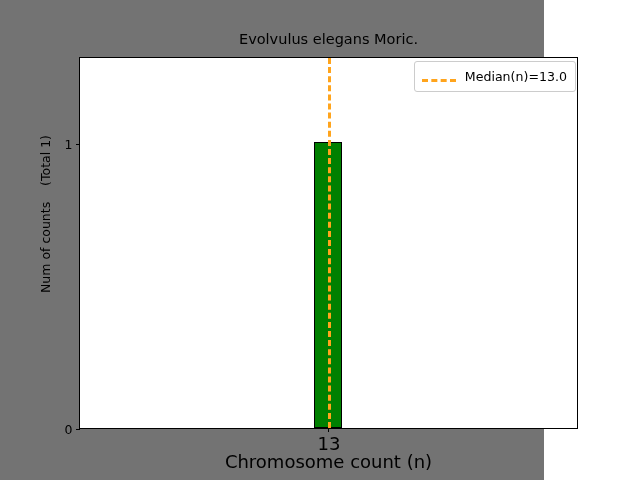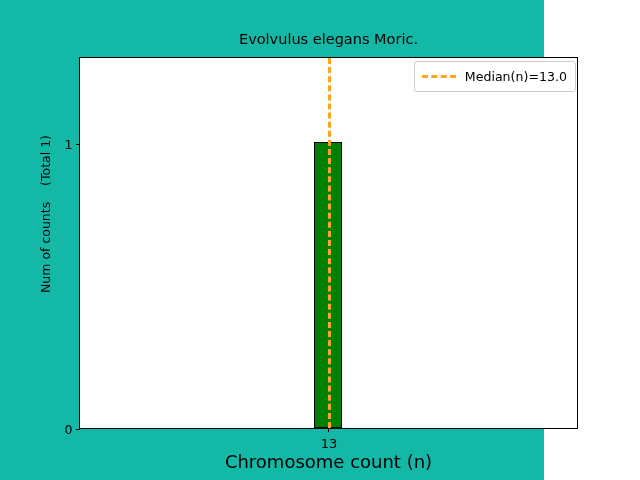--- a/index.html
+++ b/index.html
@@ -12,21 +12,21 @@
     height: 480px;
     font-family: "DejaVu Sans", sans-serif;
     color: #000000;
     overflow: hidden;
   }
 
   #figure {
     position: relative;
     width: 544px;
     height: 480px;
-    background: #14b8a6;
+    background: #737373;
   }
 
   
   #chart-title {
     position: absolute;
     left: 79px;
     top: 30px;
     width: 499px;
     text-align: center;
     font-size: 14.5px;
@@ -98,21 +98,21 @@
     top: 100%;
     height: 3.6px;
     width: 0;
     border-left: 1.1px solid #000000;
   }
   .xtick-label {
     position: absolute;
     top: 100%;
     margin-top: 4px;
     transform: translateX(-50%);
-    font-size: 13px;
+    font-size: 18px;
     line-height: 16px;
     white-space: nowrap;
   }
 
   
   #xlabel {
     position: absolute;
     left: 79px;
     top: 454px;
     width: 499px;
@@ -137,21 +137,21 @@
   
   #legend {
     position: absolute;
     right: 1px;
     top: 3px;
     background: #ffffff;
     border: 1px solid #cccccc;
     border-radius: 3px;
     padding: 5px 8px 5px 7px;
     display: flex;
-    align-items: flex-start;
+    align-items: center;
     gap: 9px;
     box-sizing: border-box;
   }
   #legend-sample {
     margin-top: 8px;
     width: 34px;
     height: 0;
     border-top: 3.3px dashed #ffa41c;
     flex: 0 0 auto;
   }

